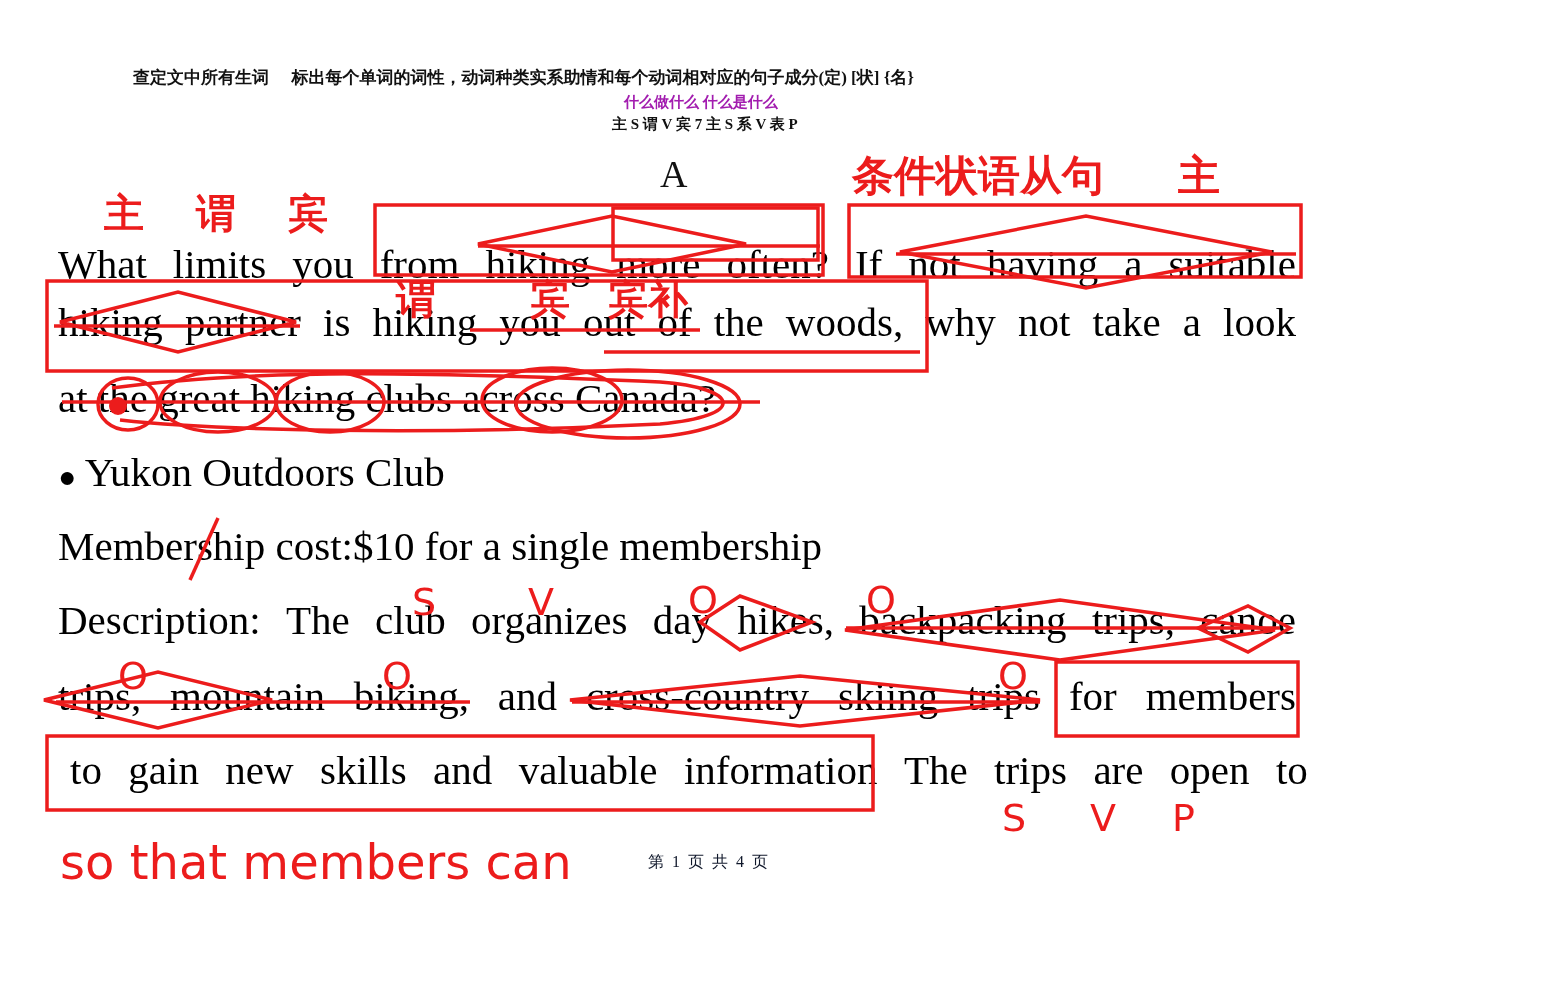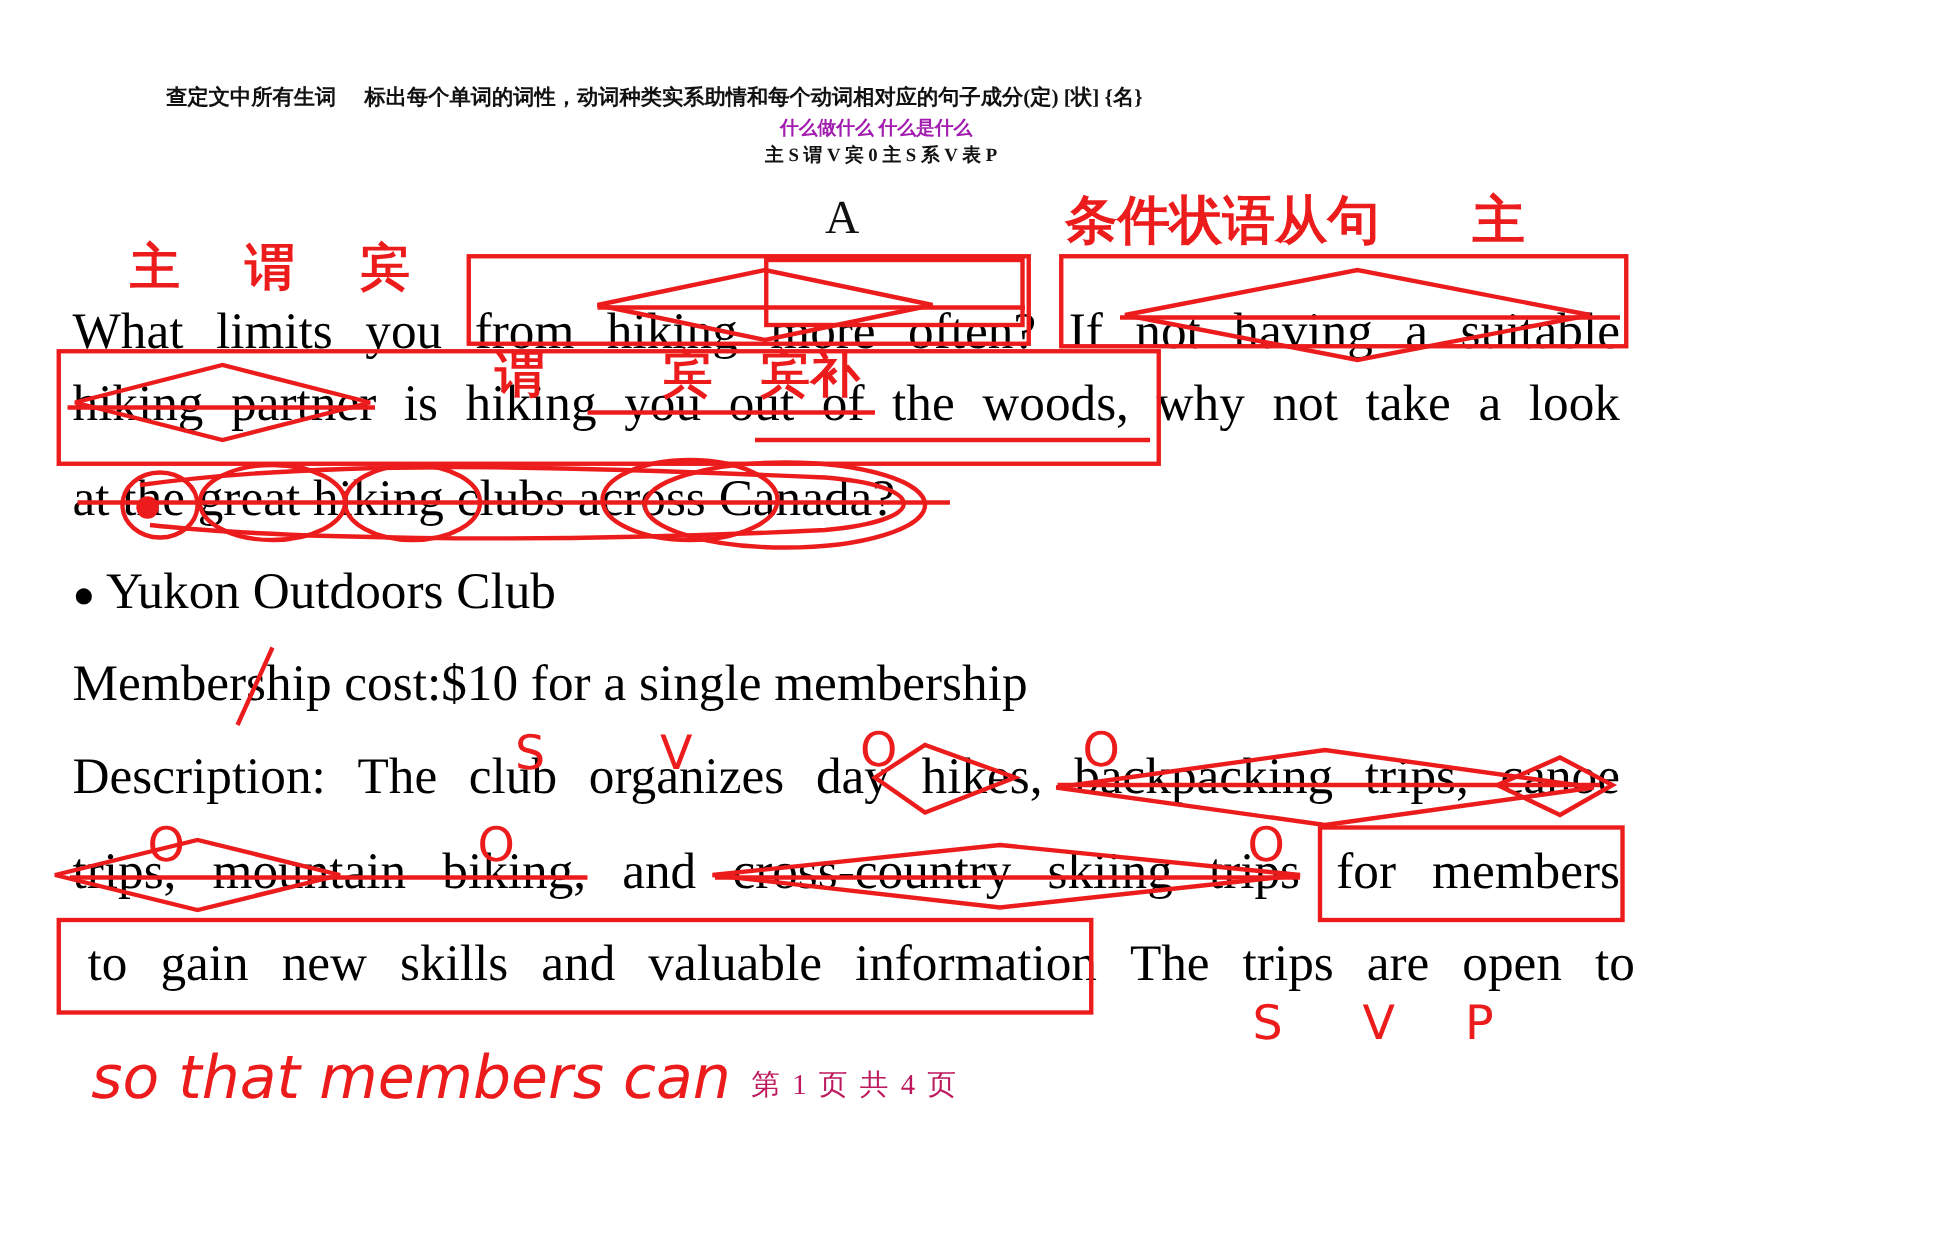--- a/index.html
+++ b/index.html
@@ -39,21 +39,21 @@
   .l3{top:378px;}
   .l4{top:452px;}
   .l5{top:526px;}
   .l6{top:600px;text-align:center;}
   .l7{top:676px;}
   .l8{top:750px;margin-left:12px;}
 
   .bullet{font-size:30px;vertical-align:middle;}
 
   .footer{
-    position:absolute;left:601px;top:852px;font-size:23px;color:#be185d;
+    position:absolute;left:648px;top:852px;font-size:16px;color:#0f172a;
     font-family:"Liberation Serif", serif;letter-spacing:2px;
   }
   .ink-cn{
     font-family:"DejaVu Sans", sans-serif;font-weight:bold;color:#ec1c1c;
     position:absolute;white-space:nowrap;
   }
   .ink-lat{
     font-family:"DejaVu Sans", sans-serif;color:#ec1c1c;position:absolute;white-space:nowrap;
   }
   svg.overlay{position:absolute;left:0;top:0;width:1556px;height:996px;pointer-events:none;}
@@ -62,21 +62,21 @@
 <body>
 
 <div class="page">
 
   <div class="hdr-line1">
     <span>查定文中所有生词</span>
     <span class="sp"></span>
     <span>标出每个单词的词性，动词种类实系助情和每个动词相对应的句子成分(定) [状] {名}</span>
   </div>
   <div class="hdr-line2">什么做什么      什么是什么</div>
-  <div class="hdr-line3">主 S 谓 V 宾 0    主 S 系 V 表 P</div>
+  <div class="hdr-line3">主 S 谓 V 宾 7    主 S 系 V 表 P</div>
 
   <div class="letter-A">A</div>
 
   <div class="body-line l1">
     <div class="justify">
       <span>What</span>
       <span>limits</span>
       <span>you</span>
       <span>from</span>
       <span>hiking</span>
@@ -227,15 +227,15 @@
   <div class="ink-lat" style="left:688px;top:578px;font-size:38px;">O</div>
   <div class="ink-lat" style="left:866px;top:578px;font-size:38px;">O</div>
   <div class="ink-lat" style="left:118px;top:654px;font-size:38px;">O</div>
   <div class="ink-lat" style="left:382px;top:654px;font-size:38px;">O</div>
   <div class="ink-lat" style="left:998px;top:654px;font-size:38px;">O</div>
 
   <div class="ink-lat" style="left:1002px;top:796px;font-size:38px;">S</div>
   <div class="ink-lat" style="left:1090px;top:796px;font-size:38px;">V</div>
   <div class="ink-lat" style="left:1172px;top:796px;font-size:38px;">P</div>
 
-  <div class="ink-lat" style="left:73px;top:834px;font-size:48px;font-style:italic;">so that members can</div>
+  <div class="ink-lat" style="left:60px;top:834px;font-size:48px;">so that members can</div>
 
 </div>
 
 </body></html>

